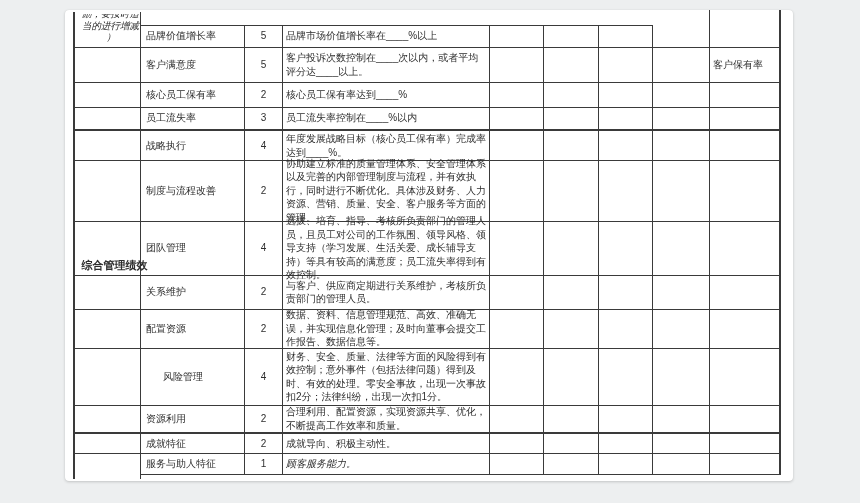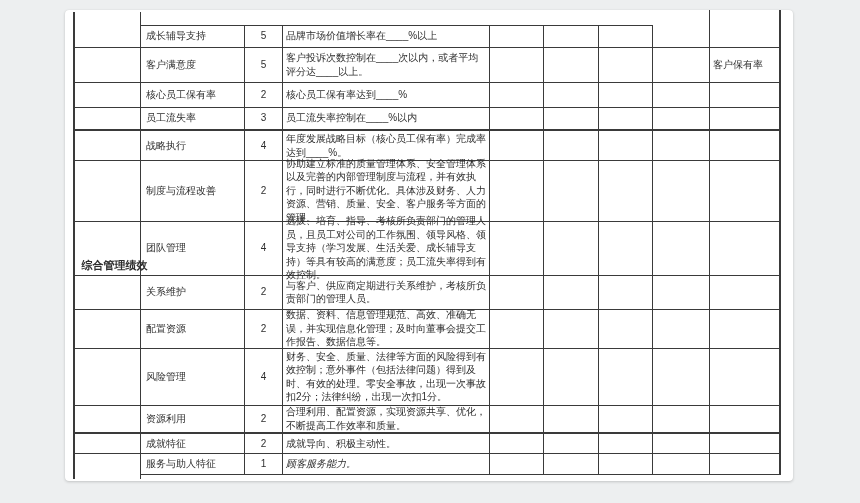--- a/index.html
+++ b/index.html
@@ -62,25 +62,30 @@
   <div class="hl" style="top:150px;left:8px;width:708px;height:1px;"></div>
   <div class="hl" style="top:211px;left:8px;width:708px;height:1px;"></div>
   <div class="hl" style="top:265px;left:8px;width:708px;height:1px;"></div>
   <div class="hl" style="top:299px;left:8px;width:708px;height:1px;"></div>
   <div class="hl" style="top:338px;left:8px;width:708px;height:1px;"></div>
   <div class="hl" style="top:395px;left:8px;width:708px;height:1px;"></div>
   <div class="hl" style="top:422px;left:8px;width:708px;height:2px;"></div>
   <div class="hl" style="top:443px;left:8px;width:708px;height:1px;"></div>
   <div class="hl" style="top:464px;left:75px;width:641px;height:1px;"></div>
 
+  <div class="note-cell">
+    <span class="clip">励，要按时适</span>
+    <span>当的进行增减</span>
+    <span class="paren">）</span>
+  </div>
 
   <div class="cat-label">综合管理绩效</div>
 
   <div>
-    <div class="cell item" style="top:15px;height:22px;">成长辅导支持</div>
+    <div class="cell item" style="top:15px;height:22px;">品牌价值增长率</div>
     <div class="cell weight" style="top:15px;height:22px;">5</div>
     <div class="cell desc" style="top:15px;height:22px;">品牌市场价值增长率在____%以上</div>
   </div>
 
   <div>
     <div class="cell item" style="top:37px;height:35px;">客户满意度</div>
     <div class="cell weight" style="top:37px;height:35px;">5</div>
     <div class="cell desc" style="top:37px;height:35px;">客户投诉次数控制在____次以内，或者平均评分达____以上。</div>
     <div class="cell note" style="top:37px;height:35px;">客户保有率</div>
   </div>
@@ -121,21 +126,21 @@
     <div class="cell desc" style="top:265px;height:34px;">与客户、供应商定期进行关系维护，考核所负责部门的管理人员。</div>
   </div>
 
   <div>
     <div class="cell item" style="top:299px;height:39px;">配置资源</div>
     <div class="cell weight" style="top:299px;height:39px;">2</div>
     <div class="cell desc" style="top:299px;height:39px;">数据、资料、信息管理规范、高效、准确无误，并实现信息化管理；及时向董事会提交工作报告、数据信息等。</div>
   </div>
 
   <div>
-    <div class="cell item" style="top:338px;height:57px;">风险管理</div>
+    <div class="cell item" style="top:338px;height:57px;margin-left:17px;">风险管理</div>
     <div class="cell weight" style="top:338px;height:57px;">4</div>
     <div class="cell desc" style="top:338px;height:57px;">财务、安全、质量、法律等方面的风险得到有效控制；意外事件（包括法律问题）得到及时、有效的处理。零安全事故，出现一次事故扣2分；法律纠纷，出现一次扣1分。</div>
   </div>
 
   <div>
     <div class="cell item" style="top:395px;height:27px;">资源利用</div>
     <div class="cell weight" style="top:395px;height:27px;">2</div>
     <div class="cell desc" style="top:395px;height:27px;">合理利用、配置资源，实现资源共享、优化，不断提高工作效率和质量。</div>
   </div>
 

